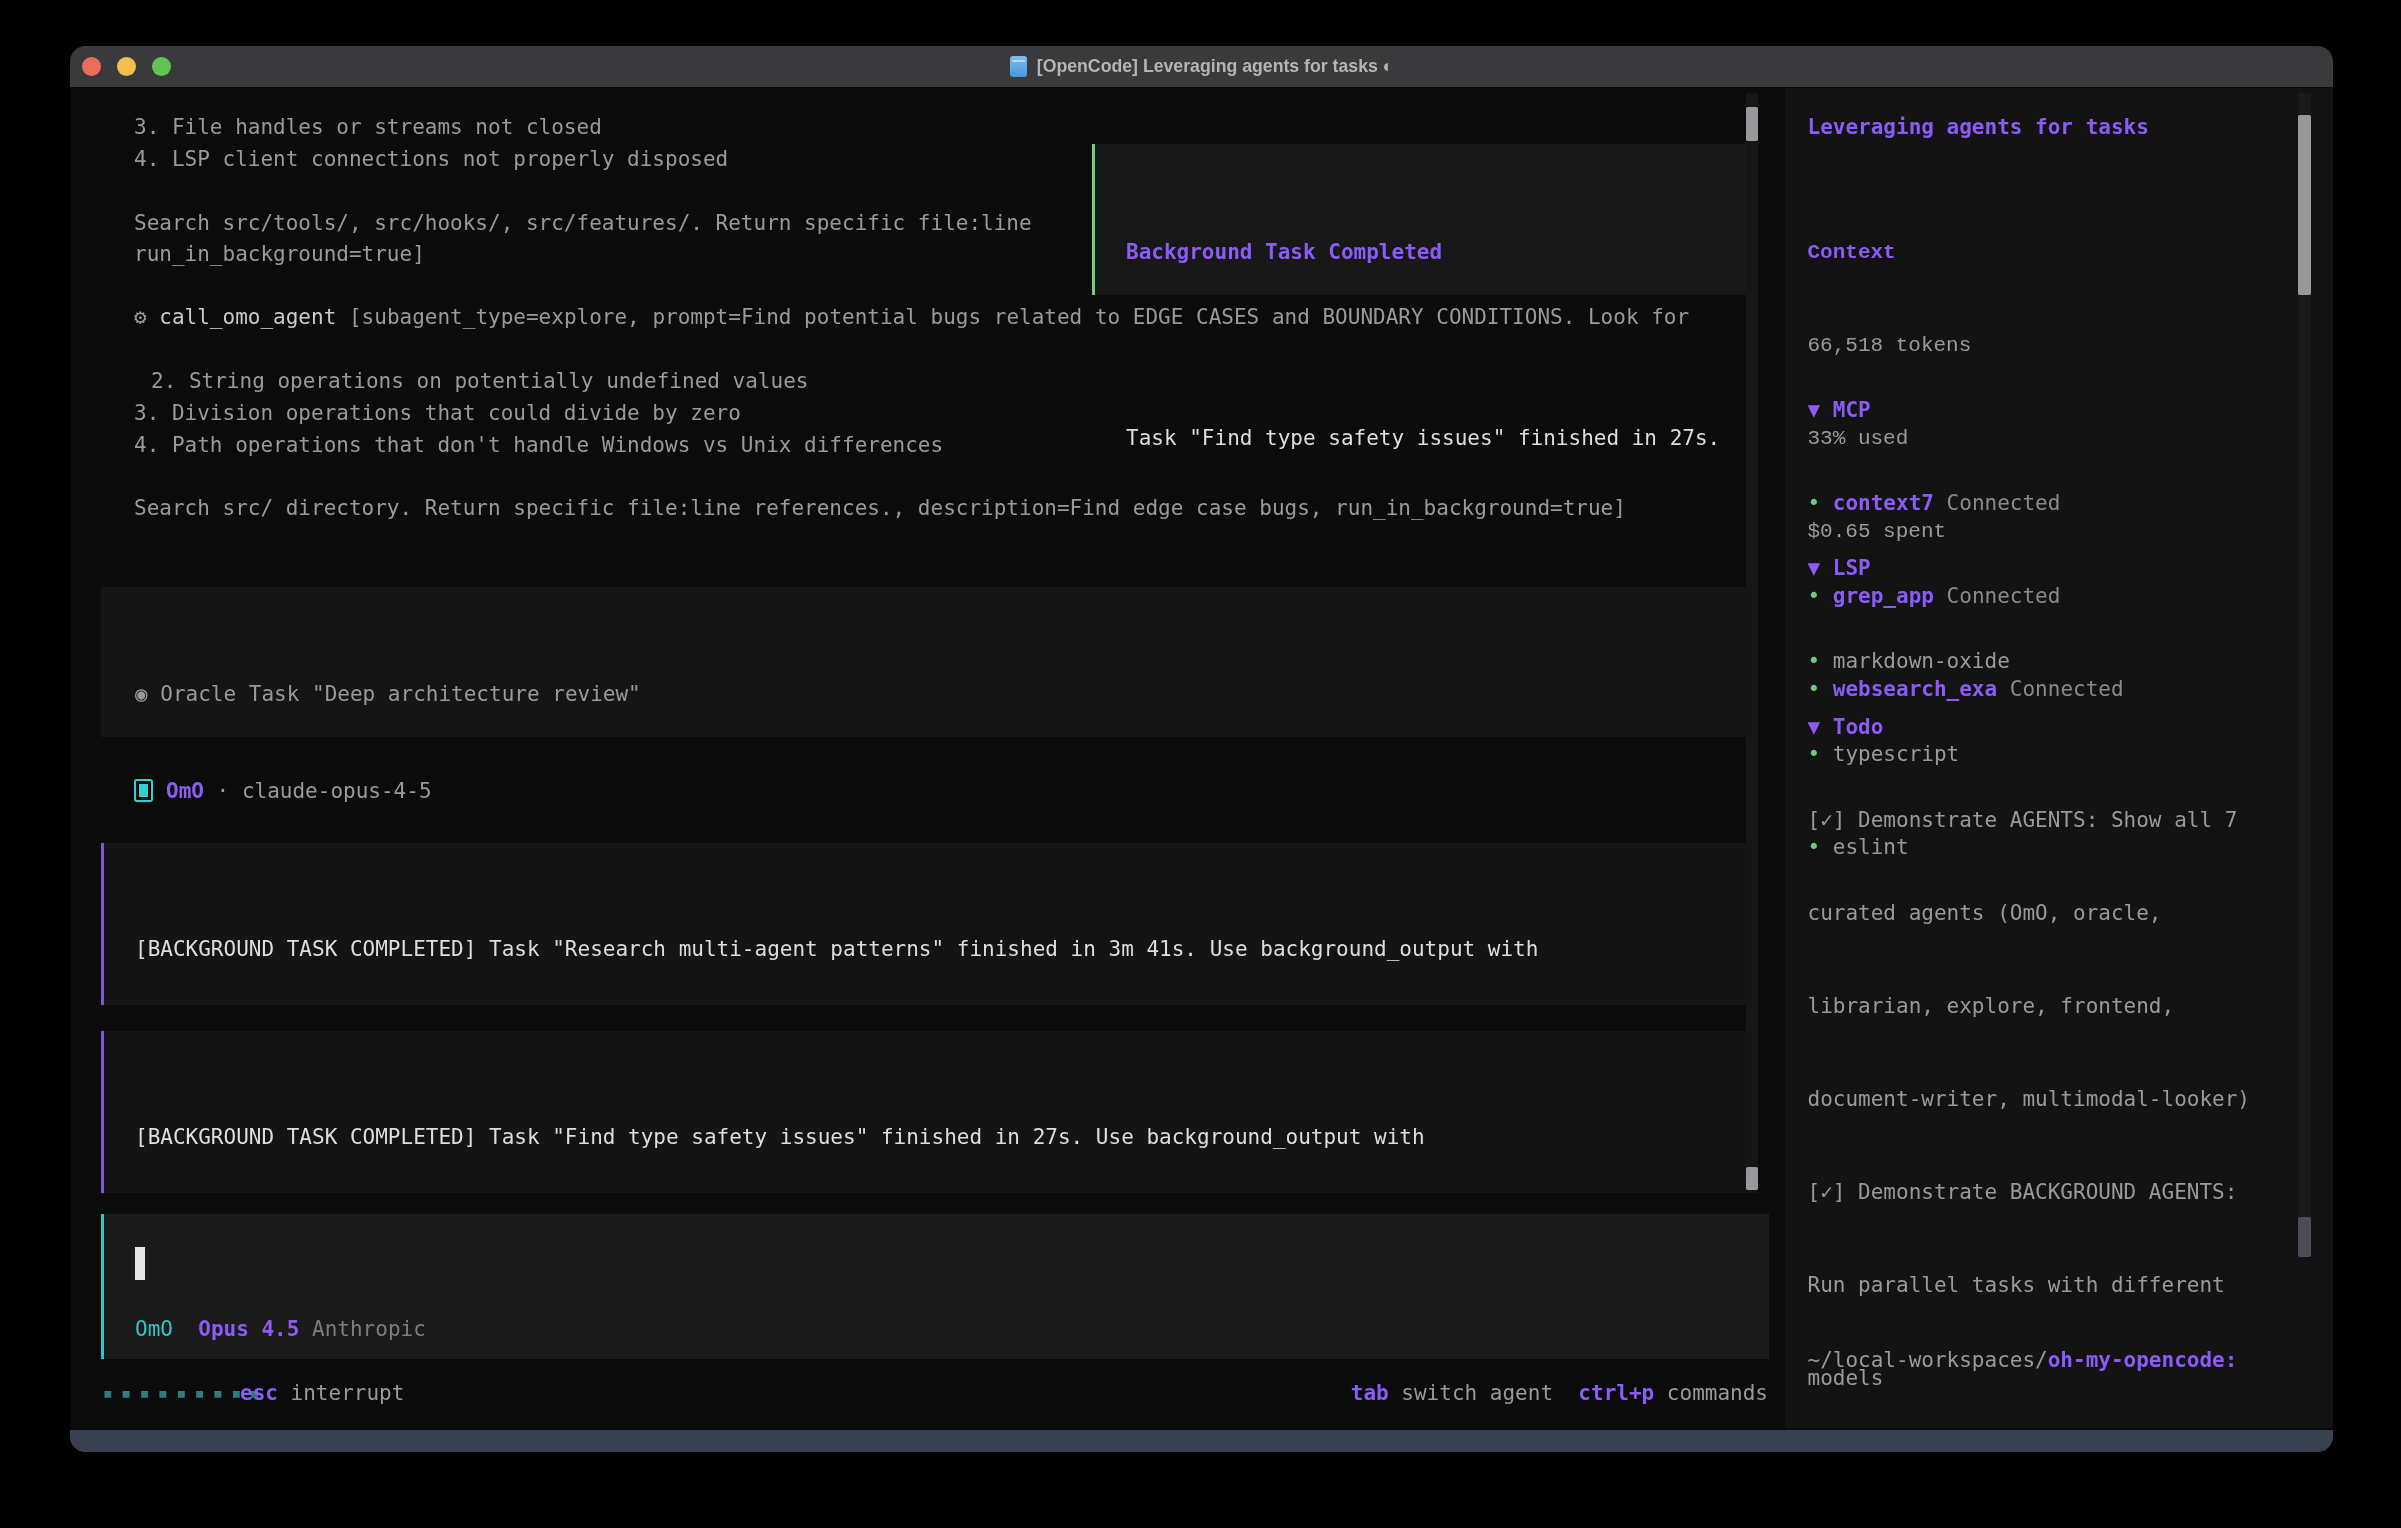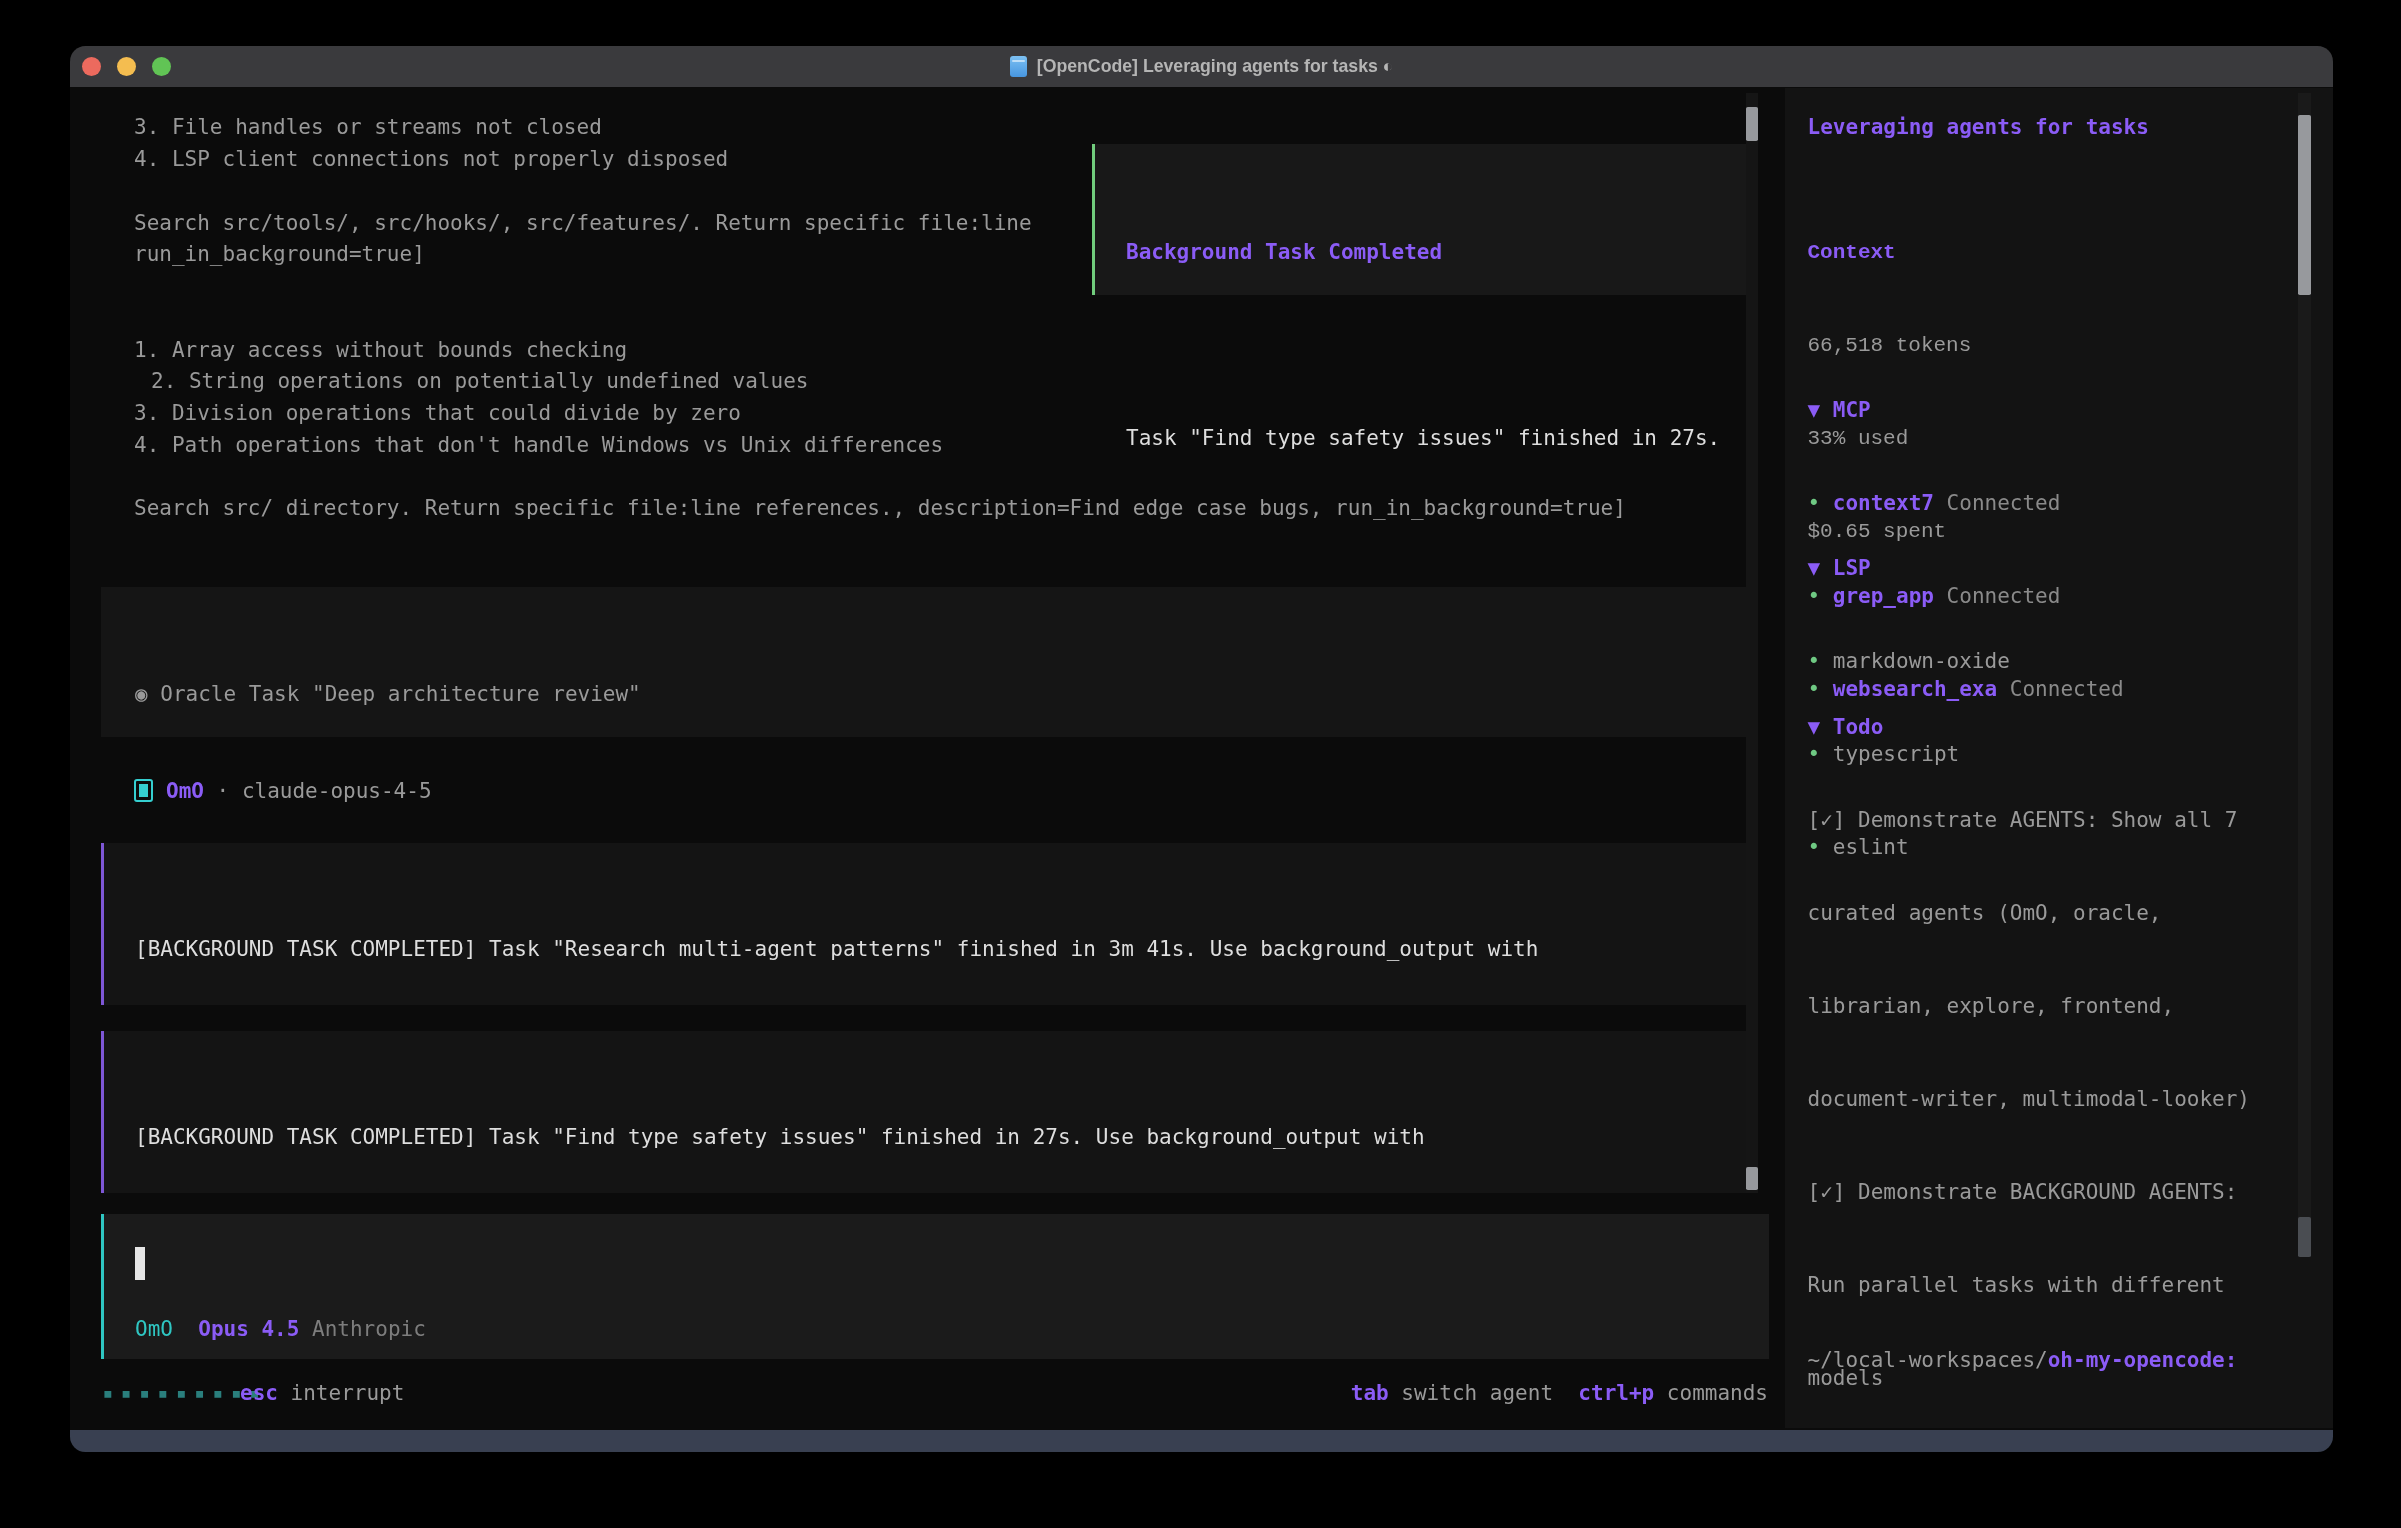--- a/index.html
+++ b/index.html
@@ -87,21 +87,21 @@
     </div>
   </div>
 
   <div class="content">
 
     <div class="line" style="left:64px; top:25.4px;">3. File handles or streams not closed</div>
     <div class="line" style="left:64px; top:57px;">4. LSP client connections not properly disposed</div>
     <div class="line" style="left:64px; top:121px;">Search src/tools/, src/hooks/, src/features/. Return specific file:line</div>
     <div class="line" style="left:64px; top:152px;">run_in_background=true]</div>
 
-    <div class="line" style="left:64px; top:248px;">1. Array access without bounds checking</div>
+    <div class="line" style="left:64px; top:215px;"><span>⚙ </span><span class="toolname">call_omo_agent</span><span> [subagent_type=explore, prompt=Find potential bugs related to EDGE CASES and BOUNDARY CONDITIONS. Look for</span></div>
     <div class="line" style="left:81px; top:279px;">2. String operations on potentially undefined values</div>
     <div class="line" style="left:64px; top:311px;">3. Division operations that could divide by zero</div>
     <div class="line" style="left:64px; top:343px;">4. Path operations that don't handle Windows vs Unix differences</div>
     <div class="line" style="left:64px; top:406px;">Search src/ directory. Return specific file:line references., description=Find edge case bugs, run_in_background=true]</div>
 
     <div class="box" style="left:31px; top:500px; width:1646px; height:150px;">
       <div class="inner">
         <div><span>◉ </span><span>Oracle Task "Deep architecture review"</span></div>
         <div>&nbsp;</div>
         <div><span class="b">ctrl+x right,</span><span class="b"> ctrl+x left</span><span> to navigate between subagent sessions</span></div>

